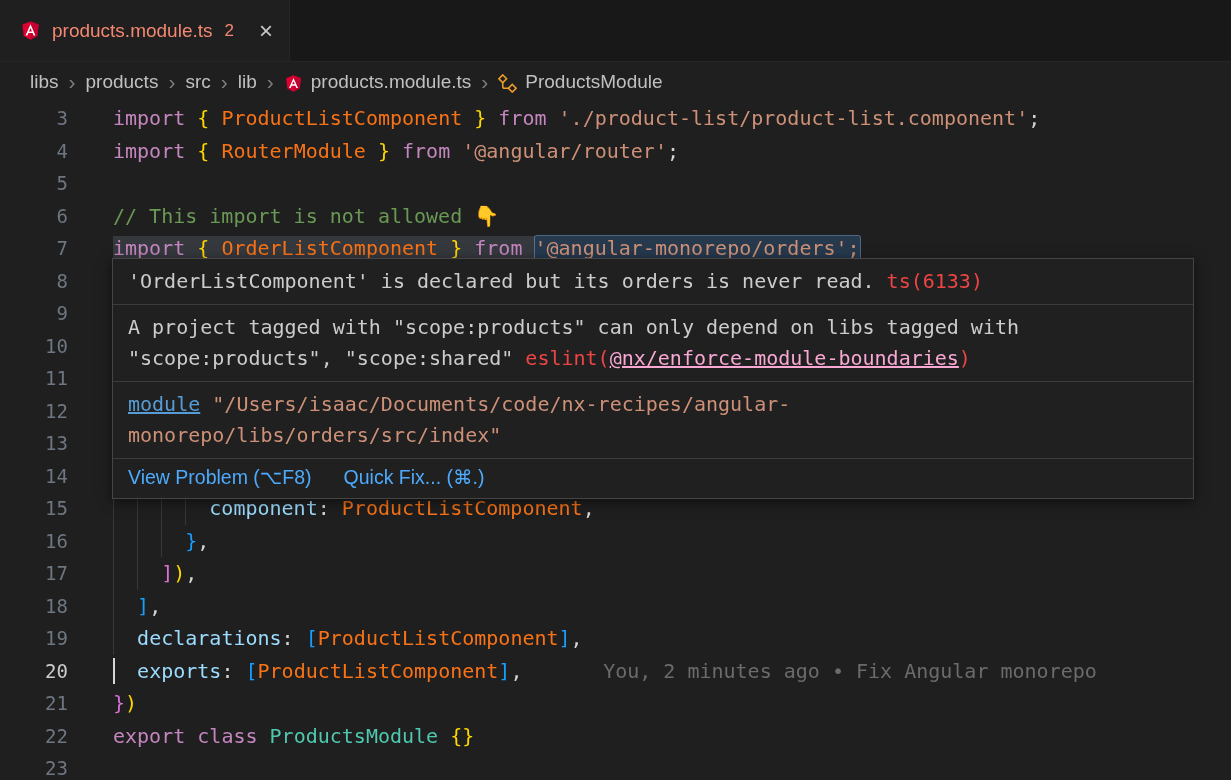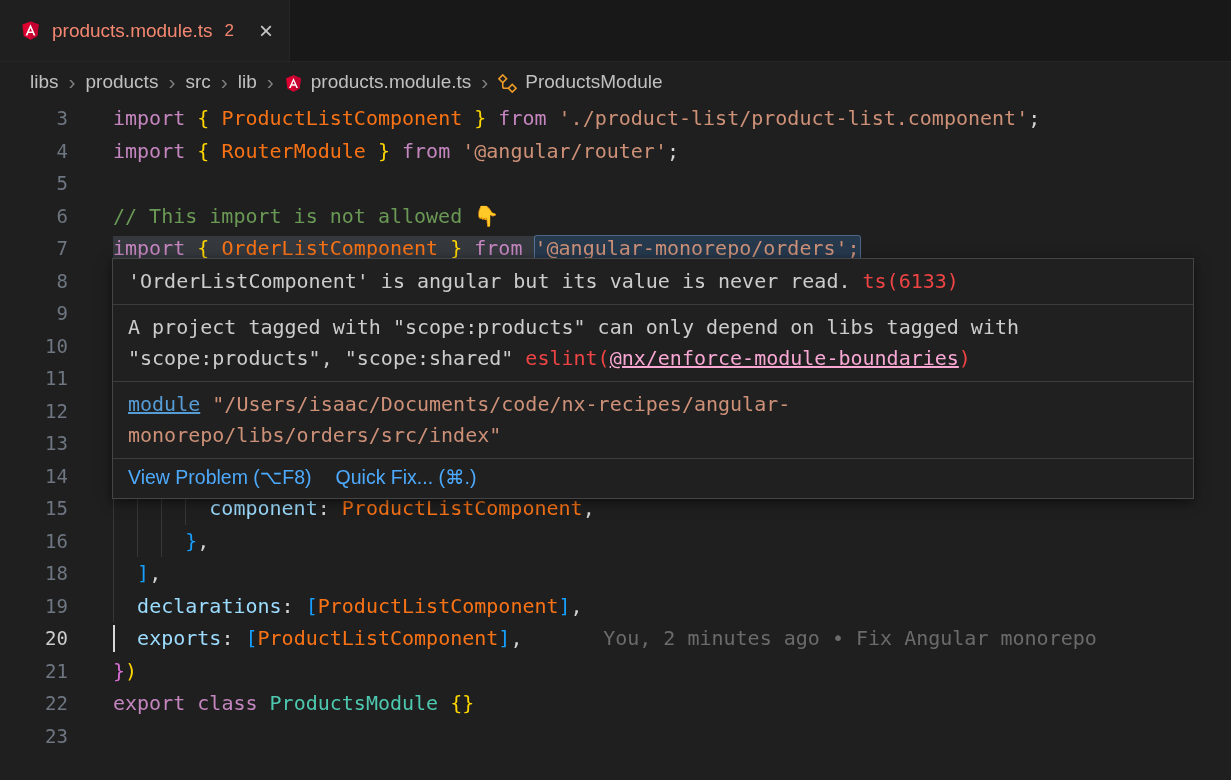--- a/index.html
+++ b/index.html
@@ -87,21 +87,21 @@
     font-size:20px; cursor:default;
   }
   .hover-section { padding:7px 15px; border-bottom:1px solid #3c3c3c; color:#cccccc; }
   .hover-line { line-height:31px; white-space:pre-wrap; }
   .hr-fg   { color:#cccccc; }
   .hr-dim  { color:#ef4444; }
   .hr-link { color:#f9a8d4; text-decoration:underline; cursor:pointer; }
   .hr-kw   { color:#569cd6;text-decoration:underline; }
   .hr-str  { color:#ce9178; }
   .hover-actions {
-    display:flex; gap:24px; padding:7px 15px 9px;
+    display:flex; gap:32px; padding:7px 15px 9px;
     font-family:"Liberation Sans", sans-serif; font-size:19.5px;
   }
   .hover-action { color:#4daafc; cursor:pointer; }
 </style>
 </head>
 <body>
 
 <div class="app">
 
   <header class="tabstrip">
@@ -211,20 +211,24 @@
         </div>
         <div class="code-row">
           <div class="gutter">15</div>
           <div class="line-content"><i class="indent-guide" style="left: 0ch;"></i><i class="indent-guide" style="left: 2ch;"></i><i class="indent-guide" style="left: 4ch;"></i><i class="indent-guide" style="left: 6ch;"></i><span class="tokens"><span class="t-ws">        </span><span class="t-prop">component</span><span class="t-fg">: </span><span class="t-cls">ProductListComponent</span><span class="t-fg">,</span></span></div>
         </div>
         <div class="code-row">
           <div class="gutter">16</div>
           <div class="line-content"><i class="indent-guide" style="left: 0ch;"></i><i class="indent-guide" style="left: 2ch;"></i><i class="indent-guide" style="left: 4ch;"></i><span class="tokens"><span class="t-ws">      </span><span class="t-b3">}</span><span class="t-fg">,</span></span></div>
         </div>
         <div class="code-row">
+          <div class="gutter">17</div>
+          <div class="line-content"><i class="indent-guide" style="left: 0ch;"></i><i class="indent-guide" style="left: 2ch;"></i><span class="tokens"><span class="t-ws">    </span><span class="t-b2">]</span><span class="t-b1">)</span><span class="t-fg">,</span></span></div>
+        </div>
+        <div class="code-row">
           <div class="gutter">18</div>
           <div class="line-content"><i class="indent-guide" style="left: 0ch;"></i><span class="tokens"><span class="t-ws">  </span><span class="t-b3">]</span><span class="t-fg">,</span></span></div>
         </div>
         <div class="code-row">
           <div class="gutter">19</div>
           <div class="line-content"><i class="indent-guide" style="left: 0ch;"></i><span class="tokens"><span class="t-ws">  </span><span class="t-prop">declarations</span><span class="t-fg">: </span><span class="t-b3">[</span><span class="t-cls">ProductListComponent</span><span class="t-b3">]</span><span class="t-fg">,</span></span></div>
         </div>
         <div class="code-row active">
           <div class="gutter">20</div>
           <div class="line-content"><span class="tokens"><span class="t-ws">  </span><span class="t-prop">exports</span><span class="t-fg">: </span><span class="t-b3">[</span><span class="t-cls">ProductListComponent</span><span class="t-b3">]</span><span class="t-fg">,</span></span><span class="blame">You, 2 minutes ago • Fix Angular monorepo</span><i class="cursor" style="left: 0ch;"></i></div>
@@ -239,21 +243,21 @@
         </div>
         <div class="code-row">
           <div class="gutter">23</div>
           <div class="line-content"><span class="tokens"></span></div>
         </div>
       </div>
 
     <div class="hover-popup">
       <div id="hover-sections">
           <div class="hover-section">
-            <div class="hover-line"><span class="hr-fg">'OrderListComponent' is angular but its value is never read. </span><span class="hr-dim">ts(6133)</span></div>
+            <div class="hover-line"><span class="hr-fg">'OrderListComponent' is declared but its orders is never read. </span><span class="hr-dim">ts(6133)</span></div>
           </div>
           <div class="hover-section">
             <div class="hover-line"><span class="hr-fg">A project tagged with "scope:products" can only depend on libs tagged with</span></div>
             <div class="hover-line"><span class="hr-fg">"scope:products", "scope:shared" </span><span class="hr-dim">eslint(</span><span class="hr-link">@nx/enforce-module-boundaries</span><span class="hr-dim">)</span></div>
           </div>
           <div class="hover-section">
             <div class="hover-line"><span class="hr-kw">module</span><span class="hr-fg"> </span><span class="hr-str">"/Users/isaac/Documents/code/nx-recipes/angular-</span></div>
             <div class="hover-line"><span class="hr-str">monorepo/libs/orders/src/index"</span></div>
           </div>
         </div>

